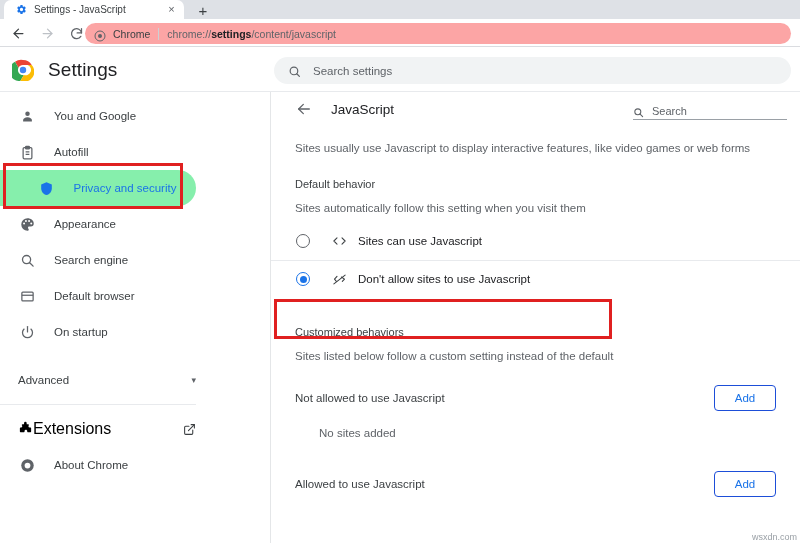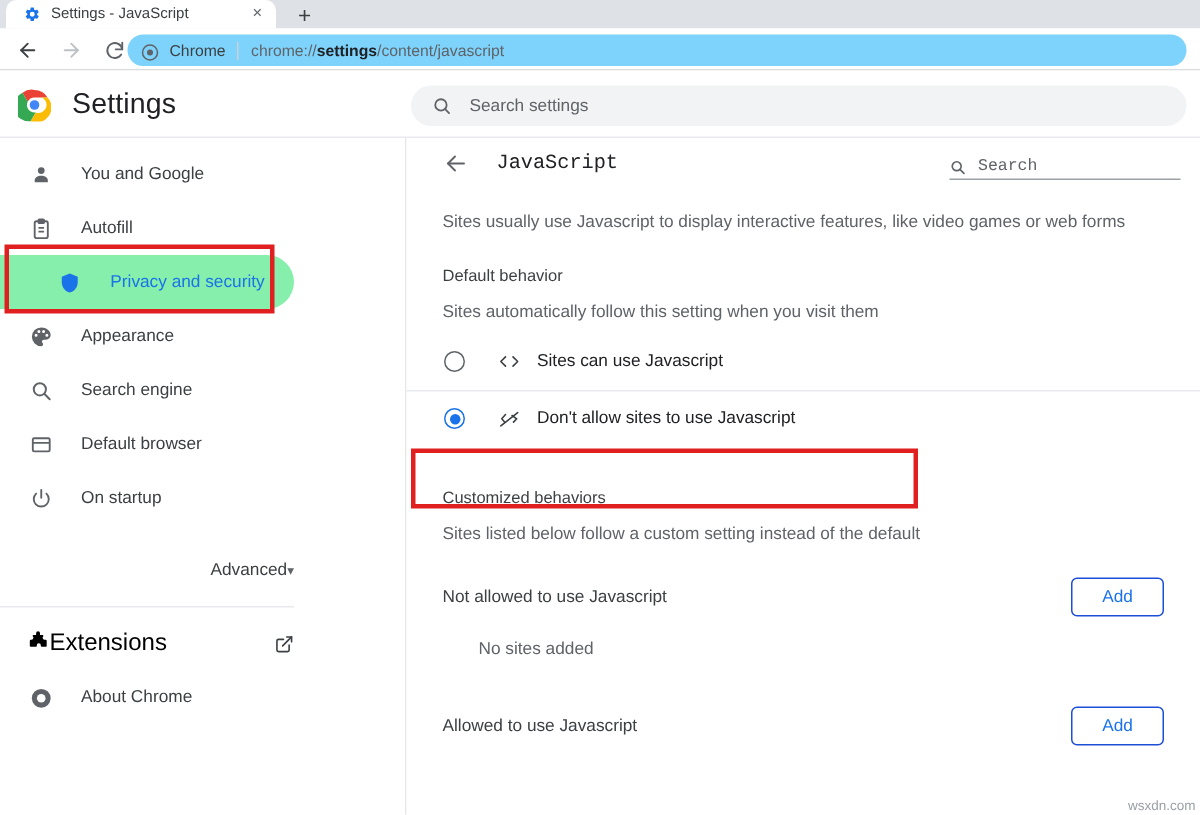--- a/index.html
+++ b/index.html
@@ -54,21 +54,21 @@
   .tb-btn {
     width: 26px; height: 26px; margin-left: 3px;
     display: flex; align-items: center; justify-content: center;
     color: #5f6368;
   }
   .tb-btn.back { margin-left: 5px; color: #3c4043; }
   .tb-btn.fwd  { color: #bdc1c6; }
   .omnibox {
     position: absolute; left: 85px; top: 4px;
     width: 706px; height: 21px;
-    background: #7dd3fc;
+    background: #fca5a5;
     border-radius: 11px;
     display: flex; align-items: center;
     padding: 0 9px;
   }
   .omni-icon { width: 12px; height: 12px; margin-right: 7px; flex: 0 0 auto; }
   .omni-scheme {
     font-size: 10.5px; color: #3c4043; white-space: nowrap;
   }
   .omni-sep {
     width: 1px; height: 12px; background: #cdd0d4; margin: 0 8px; flex: 0 0 auto;
@@ -156,21 +156,21 @@
     color: #3c4043;
     display: flex; align-items: center;
   }
 
   
   .content {
     position: absolute; left: 271px; top: 0; width: 529px; height: 451px;
     background: #ffffff;
   }
   .c-header {
-    height: 34px; display: flex; align-items: center; padding-left: 24px; font-family: Liberation Mono, monospace;
+    height: 34px; display: flex; align-items: center; padding-left: 24px;
   }
   .back-arrow {
     width: 18px; height: 18px; flex: 0 0 auto;
     display: flex; align-items: center; justify-content: center;
     color: #5f6368;
   }
   .c-title {
     font-size: 13.5px; color: #202124; margin-left: 18px;
     font-weight: 400;
   }
@@ -399,21 +399,21 @@
     <div class="nav-item">
       <span class="ni-icon">
         <svg width="15" height="15" viewBox="0 0 24 24" fill="none" stroke="currentColor" stroke-width="2" stroke-linecap="round">
           <path d="M17.5 6.5a8 8 0 11-11 0"></path>
             <line x1="12" y1="2.5" x2="12" y2="11"></line>
         </svg>
       </span>
       <span class="ni-label">On startup</span>
     </div>
 
-    <div class="advanced-row" style="margin-top:12px;justify-content:flex-end;">
+    <div class="advanced-row" style="margin-top:12px;">
       <span class="advanced-label">Advanced</span>
       <span class="advanced-caret">▾</span>
     </div>
 
     <div class="sb-sep"></div>
 
     <div class="advanced-row" style="padding-right:74px;">
       <span style="display:flex;align-items:center;">
         <span class="ni-icon">
           <svg width="15" height="15" viewBox="0 0 24 24" fill="currentColor">

